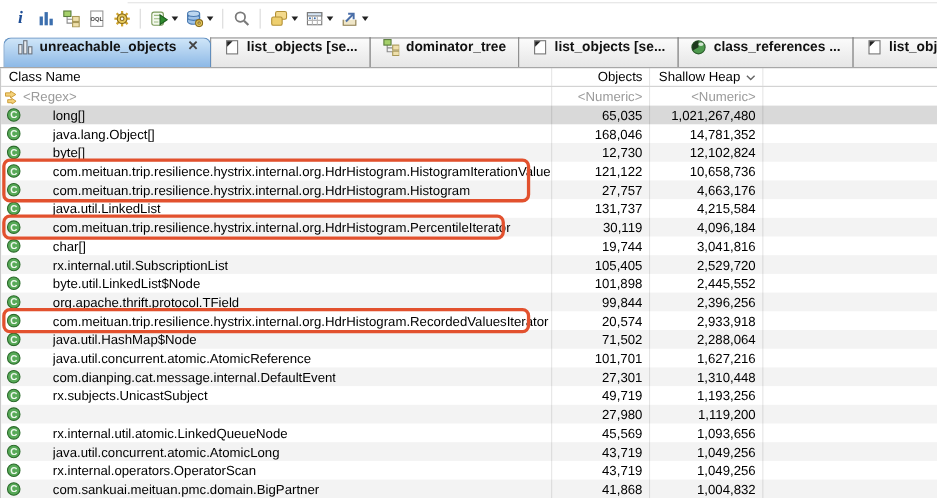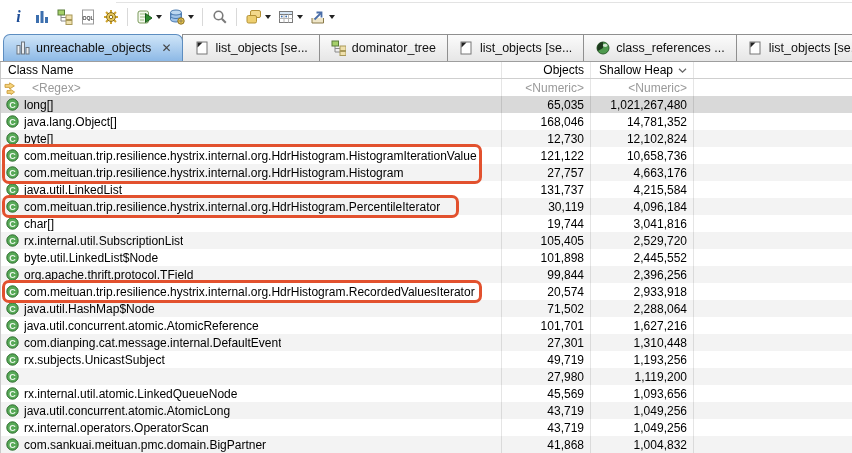--- a/index.html
+++ b/index.html
@@ -13,44 +13,44 @@
               border:none; background:transparent; cursor:default; }
   .tool-btn .icn { display:flex; align-items:center; justify-content:center; width:17px; height:17px; }
   .dd { width:0; height:0; border-left:3.5px solid transparent; border-right:3.5px solid transparent;
         border-top:4px solid #222; margin-left:3px; }
   .tb-sep { width:1px; height:18px; background:#d9d9d9; margin:0 5px; }
   .top-line { position:absolute; top:2px; left:116px; right:0; height:1px; background:#e3e3e3; }
 
   
   .tabbar { height:29px; display:flex; align-items:flex-end; background:#fff;
             border-bottom:1px solid #9e9e9e; white-space:nowrap; overflow:hidden; padding-left:3px; }
-  .tab { height:27px; display:flex; align-items:center; gap:6px; padding:0 11px;
+  .tab { height:27px; display:flex; align-items:flex-start; gap:6px; padding:0 11px;
          background:linear-gradient(#fbfbfb,#e6e6e6); border:1px solid #8f8f8f; border-bottom:none;
-         font-size:12.5px; color:#111; margin-right:-1px; flex:0 0 auto; }
+         font-size:12.5px; color:#111; margin-right:-1px; flex:0 0 auto;font-weight:bold; }
   .tab.active { background:linear-gradient(#cfe5f8,#8db9e6); border-color:#5d8dc0;
                 border-radius:7px 7px 0 0; z-index:2; }
   .tab .icn { display:flex; width:15px; height:15px; align-items:center; justify-content:center; }
   .tab-close { font-size:12px; color:#444; margin-left:4px; line-height:1; }
 
   
   .table { position:relative; border-left:1px solid #c9c9c9; }
   .trow { display:grid; grid-template-columns:500px 89px 103px 1fr; height:17px; align-items:center; font-size:12px; }
   .cell { height:100%; display:flex; align-items:center; overflow:hidden; white-space:nowrap; }
   .cell.num { justify-content:flex-end; padding-right:6px; border-left:1px solid rgba(0,0,0,0.10); }
   .cell.name { padding-left:5px; gap:5px; }
   .cell.rest { border-left:1px solid rgba(0,0,0,0.10); }
   .header .cell { font-size:12px; color:#000; }
   .header { border-bottom:1px solid #cfcfcf; height:17px; }
   .sort-ind { margin-left:5px; display:flex; align-items:center; }
   .filter { color:#9a9a9a; }
-  .filter .cell.name { padding-left:3px; gap:14px; }
+  .filter .cell.name { padding-left:3px; gap:3px; }
   .rows .trow.stripe { background:#f3f3f3; }
   .rows .trow.selected { background:#d9d9d9; }
   .rows .cls-icn { flex:0 0 13px; width:13px; height:13px; display:flex; }
-  .rows .cname { overflow:hidden; text-overflow:clip; }
+  .rows .cname { overflow:hidden; text-overflow:clip;margin-left:24px; }
 
   
   .hbox { position:absolute; border:3px solid #e2512e; border-radius:7px; pointer-events:none; z-index:5; }
 </style>
 </head>
 <body>
 
 <div class="app">
 
   <div class="toolbar">

